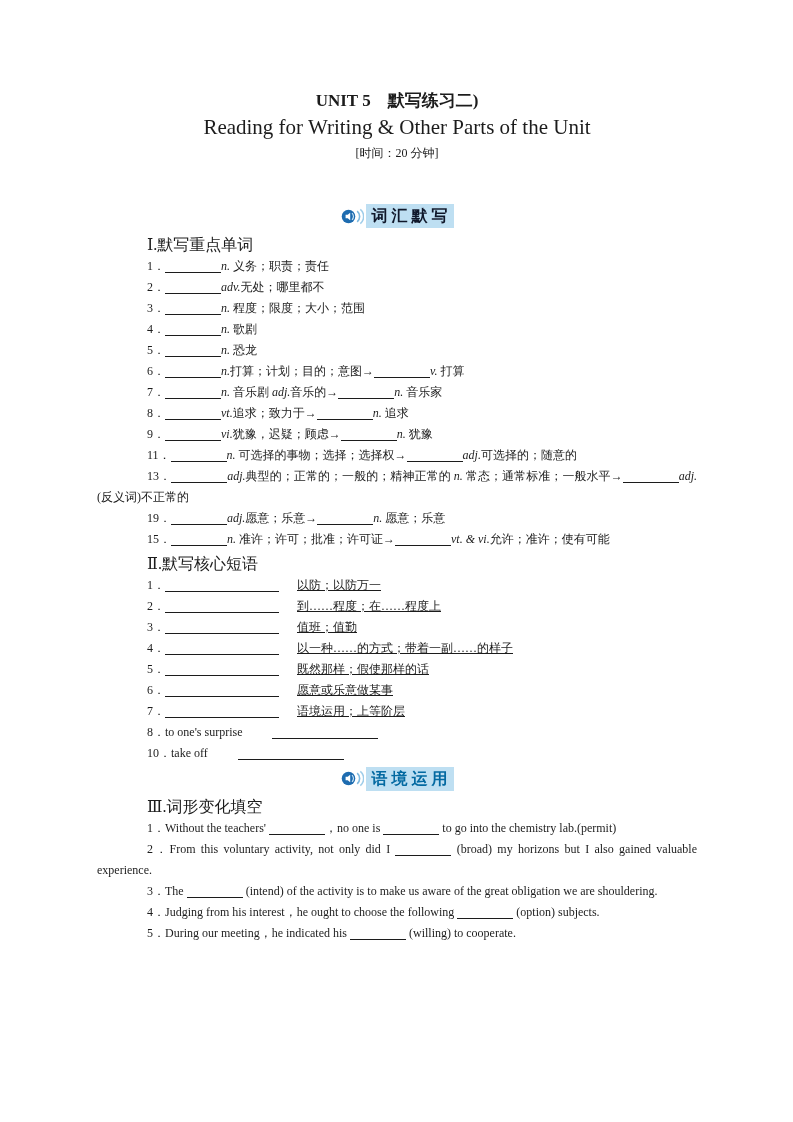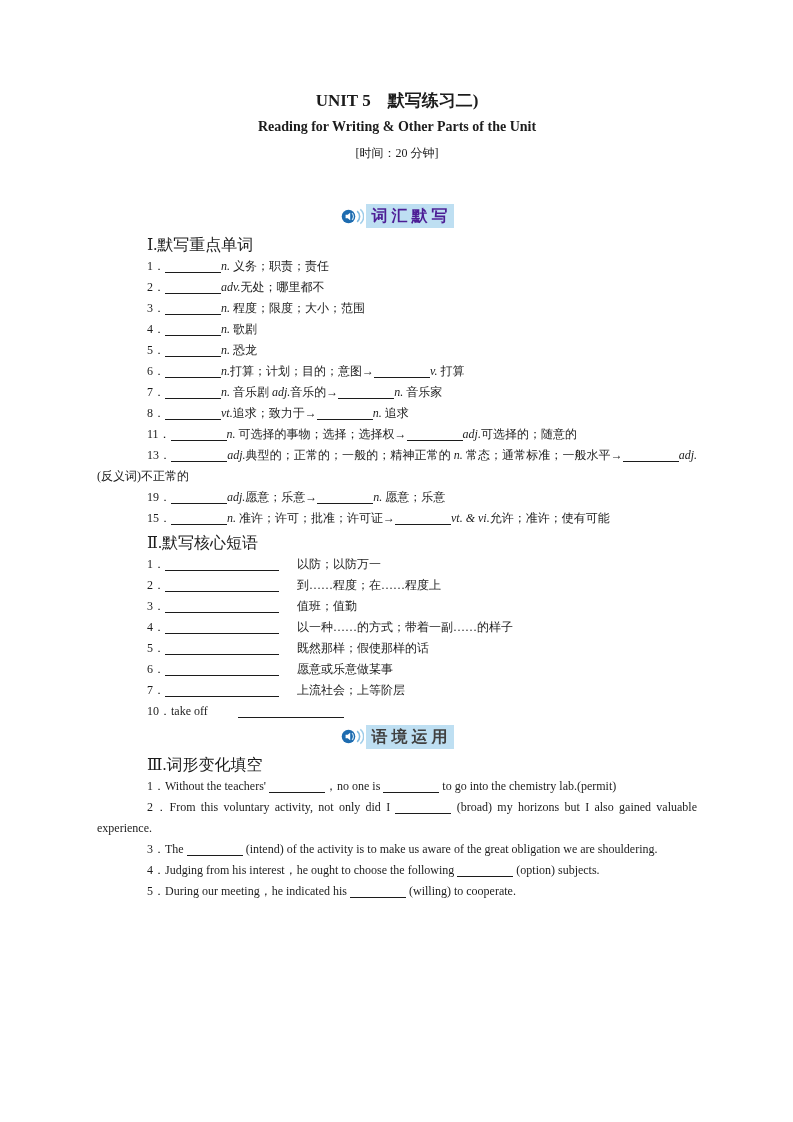--- a/index.html
+++ b/index.html
@@ -7,21 +7,21 @@
     position:relative;
     width:793px; height:1122px;
     background:#ffffff;
     color:#1c1c1c;
     font-family:"Liberation Serif","DejaVu Serif",serif;
     overflow:hidden;
   }
   .inner { padding:0 96px 0 97px; }
   .titleblock { padding-top:88px; text-align:center; }
   .t1 { font-size:17px; font-weight:bold; line-height:26px; }
-  .t2 { font-size:14px; font-weight:bold; line-height:26px; }
+  .t2 { font-size:21px; font-weight:normal; line-height:26px; }
   .t3 { font-size:12px; line-height:26px; }
   .badge-row { text-align:center; line-height:22px; }
   .badge-row.first { margin-top:38px; }
   .badge-row.second { margin:3px 0 2px; }
   .badge { display:inline-flex; align-items:center; gap:2px; }
   .bicon { display:inline-block; }
   .blabel {
     font-family:"Liberation Sans","DejaVu Sans",sans-serif;
     font-size:16px; font-weight:bold;
     letter-spacing:4px;
@@ -39,21 +39,21 @@
   .item span { text-indent:0; }
   .i { font-style:italic; }
   .b,.lb,.tb {
     display:inline-block;
     height:1px; border-bottom:1px solid #1c1c1c;
     margin-bottom:-3px;
   }
   .b  { width:56px; }
   .lb { width:114px; }
   .tb { width:106px; margin-left:30px; }
-  .m  { margin-left:18px; }
+  .m  { margin-left:18px;text-decoration:underline; }
 </style>
 </head>
 <body>
 
 <div class="page">
   <div class="inner">
 
     <div class="titleblock">
       <div class="t1">UNIT 5　默写练习二)</div>
       <div class="t2">Reading for Writing &amp; Other Parts of the Unit</div>
@@ -62,66 +62,68 @@
 
     <div class="badge-row first">
       <span class="badge">
         <svg class="bicon" width="23" height="17" viewBox="0 0 23 17">
           <circle cx="7.5" cy="8.5" r="6.8" fill="#1e6cb0"></circle>
           <path d="M4.6 6.8h2.1l2.5-2v7.4l-2.5-2H4.6z" fill="#ffffff"></path>
           <path d="M11 5.2 a4.5 4.5 0 0 1 0 6.6" stroke="#cfe8f7" stroke-width="1.1" fill="none"></path>
           <path d="M16.2 3.2 a7 7 0 0 1 0 10.6" stroke="#7db9e0" stroke-width="1.6" fill="none"></path>
           <path d="M19.3 1.4 a9.2 9.2 0 0 1 0 14.2" stroke="#9fcde9" stroke-width="1.6" fill="none"></path>
         </svg>
-        <span class="blabel" style="background:#bedff2; color:#4c1d95;">词汇默写</span>
+        <span class="blabel" style="background:#bedff2; color:#0f172a;">词汇默写</span>
       </span>
     </div>
 
     <div class="section">
       <p class="heading">Ⅰ.默写重点单词</p>
       <div>
           <p class="item"><span class="t">1．</span><span class="b"></span><span class="i">n.</span><span class="t"> 义务；职责；责任</span></p>
           <p class="item"><span class="t">2．</span><span class="b"></span><span class="i">adv.</span><span class="t">无处；哪里都不</span></p>
           <p class="item"><span class="t">3．</span><span class="b"></span><span class="i">n.</span><span class="t"> 程度；限度；大小；范围</span></p>
           <p class="item"><span class="t">4．</span><span class="b"></span><span class="i">n.</span><span class="t"> 歌剧</span></p>
           <p class="item"><span class="t">5．</span><span class="b"></span><span class="i">n.</span><span class="t"> 恐龙</span></p>
           <p class="item"><span class="t">6．</span><span class="b"></span><span class="i">n.</span><span class="t">打算；计划；目的；意图→</span><span class="b"></span><span class="i">v.</span><span class="t"> 打算</span></p>
           <p class="item"><span class="t">7．</span><span class="b"></span><span class="i">n.</span><span class="t"> 音乐剧 </span><span class="i">adj.</span><span class="t">音乐的→</span><span class="b"></span><span class="i">n.</span><span class="t"> 音乐家</span></p>
           <p class="item"><span class="t">8．</span><span class="b"></span><span class="i">vt.</span><span class="t">追求；致力于→</span><span class="b"></span><span class="i">n.</span><span class="t"> 追求</span></p>
+          <p class="item"><span class="t">9．</span><span class="b"></span><span class="i">vi.</span><span class="t">犹豫，迟疑；顾虑→</span><span class="b"></span><span class="i">n.</span><span class="t"> 犹豫</span></p>
           <p class="item"><span class="t">11．</span><span class="b"></span><span class="i">n.</span><span class="t"> 可选择的事物；选择；选择权→</span><span class="b"></span><span class="i">adj.</span><span class="t">可选择的；随意的</span></p>
           <p class="item"><span class="t">13．</span><span class="b"></span><span class="i">adj.</span><span class="t">典型的；正常的；一般的；精神正常的 </span><span class="i">n.</span><span class="t"> 常态；通常标准；一般水平→</span><span class="b"></span><span class="i">adj.</span><span class="t">(反义词)不正常的</span></p>
           <p class="item"><span class="t">19．</span><span class="b"></span><span class="i">adj.</span><span class="t">愿意；乐意→</span><span class="b"></span><span class="i">n.</span><span class="t"> 愿意；乐意</span></p>
           <p class="item"><span class="t">15．</span><span class="b"></span><span class="i">n.</span><span class="t"> 准许；许可；批准；许可证→</span><span class="b"></span><span class="i">vt. &amp; vi.</span><span class="t">允许；准许；使有可能</span></p>
         </div>
     </div>
 
     <div class="section">
       <p class="heading">Ⅱ.默写核心短语</p>
       <div>
           <p class="item"><span class="t">1．</span><span class="lb"></span><span class="m">以防；以防万一</span></p>
           <p class="item"><span class="t">2．</span><span class="lb"></span><span class="m">到……程度；在……程度上</span></p>
           <p class="item"><span class="t">3．</span><span class="lb"></span><span class="m">值班；值勤</span></p>
           <p class="item"><span class="t">4．</span><span class="lb"></span><span class="m">以一种……的方式；带着一副……的样子</span></p>
           <p class="item"><span class="t">5．</span><span class="lb"></span><span class="m">既然那样；假使那样的话</span></p>
           <p class="item"><span class="t">6．</span><span class="lb"></span><span class="m">愿意或乐意做某事</span></p>
-          <p class="item"><span class="t">7．</span><span class="lb"></span><span class="m">上流社会；上等阶层</span></p>
+          <p class="item"><span class="t">7．</span><span class="lb"></span><span class="m">语境运用；上等阶层</span></p>
+          <p class="item"><span class="t">8．to one's surprise</span><span class="tb"></span></p>
           <p class="item"><span class="t">10．take off</span><span class="tb"></span></p>
         </div>
     </div>
 
     <div class="badge-row second">
       <span class="badge">
         <svg class="bicon" width="23" height="17" viewBox="0 0 23 17">
           <circle cx="7.5" cy="8.5" r="6.8" fill="#1e6cb0"></circle>
           <path d="M4.6 6.8h2.1l2.5-2v7.4l-2.5-2H4.6z" fill="#ffffff"></path>
           <path d="M11 5.2 a4.5 4.5 0 0 1 0 6.6" stroke="#cfe8f7" stroke-width="1.1" fill="none"></path>
           <path d="M16.2 3.2 a7 7 0 0 1 0 10.6" stroke="#7db9e0" stroke-width="1.6" fill="none"></path>
           <path d="M19.3 1.4 a9.2 9.2 0 0 1 0 14.2" stroke="#9fcde9" stroke-width="1.6" fill="none"></path>
         </svg>
-        <span class="blabel" style="background:#bedff2; color:#404040;">语境运用</span>
+        <span class="blabel" style="background:#bedff2; color:#0369a1;">语境运用</span>
       </span>
     </div>
 
     <div class="section">
       <p class="heading">Ⅲ.词形变化填空</p>
       <div>
           <p class="item"><span class="t">1．Without the teachers' </span><span class="b"></span><span class="t">，no one is </span><span class="b"></span><span class="t"> to go into the chemistry lab.(permit)</span></p>
           <p class="item"><span class="t">2．From this voluntary activity, not only did I </span><span class="b"></span><span class="t"> (broad) my horizons but I also gained valuable experience.</span></p>
           <p class="item"><span class="t">3．The </span><span class="b"></span><span class="t"> (intend) of the activity is to make us aware of the great obligation we are shouldering.</span></p>
           <p class="item"><span class="t">4．Judging from his interest，he ought to choose the following </span><span class="b"></span><span class="t"> (option) subjects.</span></p>

